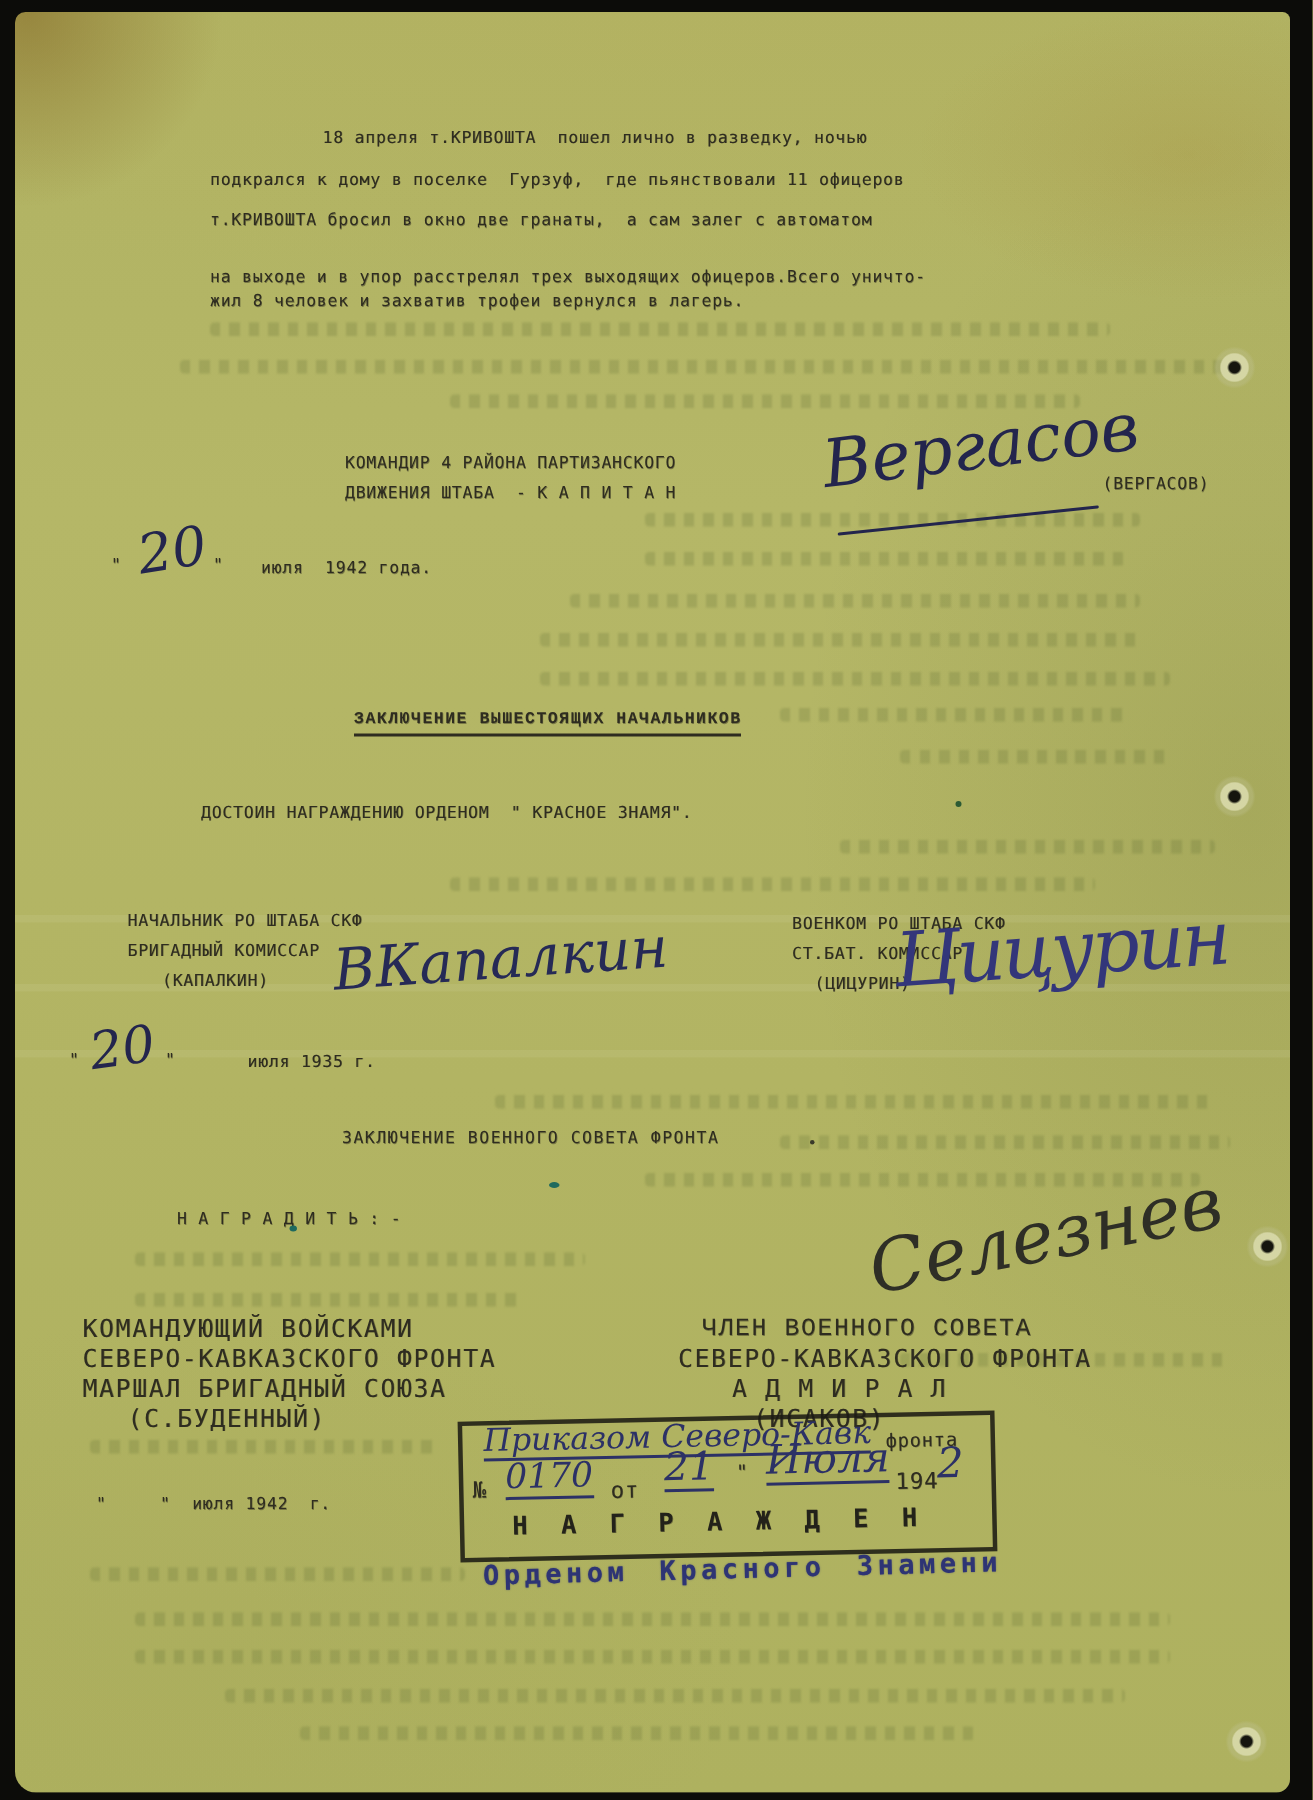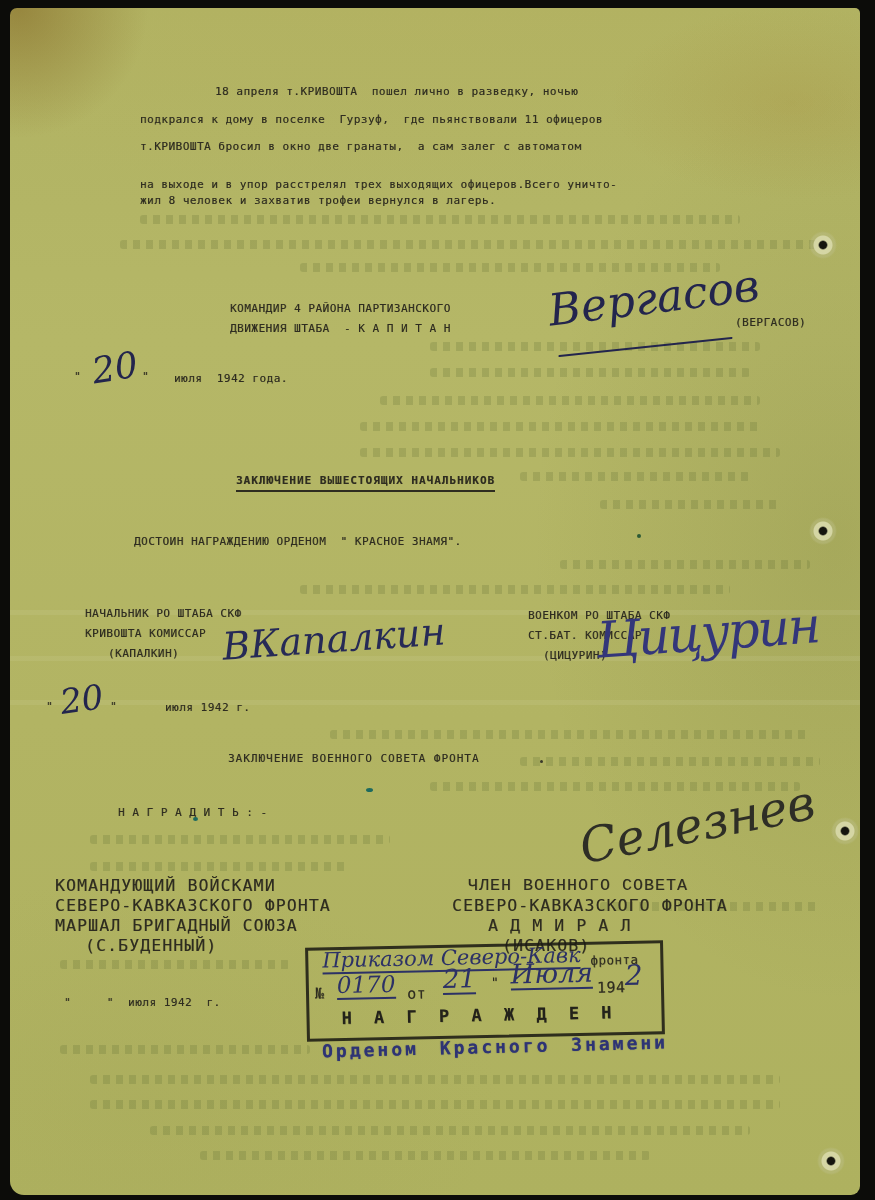--- a/index.html
+++ b/index.html
@@ -25,21 +25,21 @@
     font-family:"DejaVu Sans Mono", monospace;
     font-size:11px;letter-spacing:.5px;color:#2e2c20;white-space:pre;
     text-shadow:.4px .4px 0 rgba(46,44,32,.45);
   }
   .t2{font-size:16.5px;letter-spacing:1.1px;}
   .bold{font-weight:bold;}
   .hw{
     font-family:"DejaVu Serif", serif;font-style:italic;
     color:#262a56;white-space:pre;line-height:1;
   }
-  .underlined{border-bottom:2px solid #2e2c20;padding-bottom:3px;}
+  .underlined{border-bottom:2px solid #2e2c20;padding-bottom:3px;font-family:Liberation Mono, monospace;}
   .hand-ul{border-bottom:2px solid #2c3166;padding-bottom:1px;}
   .ghost{
     position:absolute;height:9px;border-radius:3px;
     background:repeating-linear-gradient(90deg, rgba(84,100,44,.20) 0 7px, rgba(84,100,44,0) 7px 13px);
     filter:blur(.7px);
   }
   .crease{position:absolute;left:10px;right:15px;height:5px;background:rgba(238,238,208,.10);}
   .hole{
     position:absolute;width:28px;height:28px;border-radius:50%;
     background:radial-gradient(circle at 50% 50%, #15150e 0 3.5px, rgba(215,216,168,.95) 5px 9px, rgba(190,192,140,.40) 10px 12px, rgba(190,192,140,0) 14px);
@@ -102,33 +102,33 @@
 <div class="abs t" style="left:74px;top:370px;">"</div>
 <div class="abs hw" style="left:92px;top:350px;font-size:36px;transform:rotate(-9deg);color:#23254d;">20</div>
 <div class="abs t" style="left:142px;top:370px;">"</div>
 <div class="abs t" style="left:174px;top:372px;">июля  1942 года.</div>
 
 <div class="abs t bold underlined" style="left:236px;top:474px;letter-spacing:1px;">ЗАКЛЮЧЕНИЕ ВЫШЕСТОЯЩИХ НАЧАЛЬНИКОВ</div>
 
 <div class="abs t" style="left:134px;top:535px;">ДОСТОИН НАГРАЖДЕНИЮ ОРДЕНОМ  " КРАСНОЕ ЗНАМЯ".</div>
 
 <div class="abs t" style="left:85px;top:607px;">НАЧАЛЬНИК РО ШТАБА СКФ</div>
-<div class="abs t" style="left:85px;top:627px;">КРИВОШТА КОМИССАР</div>
+<div class="abs t" style="left:85px;top:627px;">БРИГАДНЫЙ КОМИССАР</div>
 <div class="abs t" style="left:108px;top:647px;text-align:right;">(КАПАЛКИН)</div>
 <div class="abs hw" style="left:222px;top:620px;font-size:38px;transform:rotate(-4deg);">ВКапалкин</div>
 
 <div class="abs t" style="left:528px;top:609px;">ВОЕНКОМ РО ШТАБА СКФ</div>
 <div class="abs t" style="left:528px;top:629px;">СТ.БАТ. КОМИССАР</div>
 <div class="abs t" style="left:543px;top:649px;">(ЦИЦУРИН)</div>
 <div class="abs hw" style="left:596px;top:608px;font-size:50px;transform:rotate(-4deg);letter-spacing:-2px;color:#33367a;">Цицурин</div>
 
 <div class="abs t" style="left:46px;top:700px;">"</div>
 <div class="abs hw" style="left:60px;top:682px;font-size:34px;transform:rotate(-8deg);color:#23254d;">20</div>
 <div class="abs t" style="left:110px;top:700px;">"</div>
-<div class="abs t" style="left:165px;top:701px;">июля 1942 г.</div>
+<div class="abs t" style="left:165px;top:701px;">июля 1935 г.</div>
 
 <div class="abs t" style="left:228px;top:752px;letter-spacing:1px;">ЗАКЛЮЧЕНИЕ ВОЕННОГО СОВЕТА ФРОНТА</div>
 
 <div class="abs t" style="left:118px;top:806px;">Н А Г Р А Д И Т Ь : -</div>
 
 <div class="abs hw" style="left:578px;top:800px;font-size:48px;transform:rotate(-11deg);color:#2e2e26;">Селезнев</div>
 
 <div class="abs t t2" style="left:55px;top:876px;">КОМАНДУЮЩИЙ ВОЙСКАМИ</div>
 <div class="abs t t2" style="left:55px;top:896px;">СЕВЕРО-КАВКАЗСКОГО ФРОНТА</div>
 <div class="abs t t2" style="left:55px;top:916px;">МАРШАЛ БРИГАДНЫЙ СОЮЗА</div>

